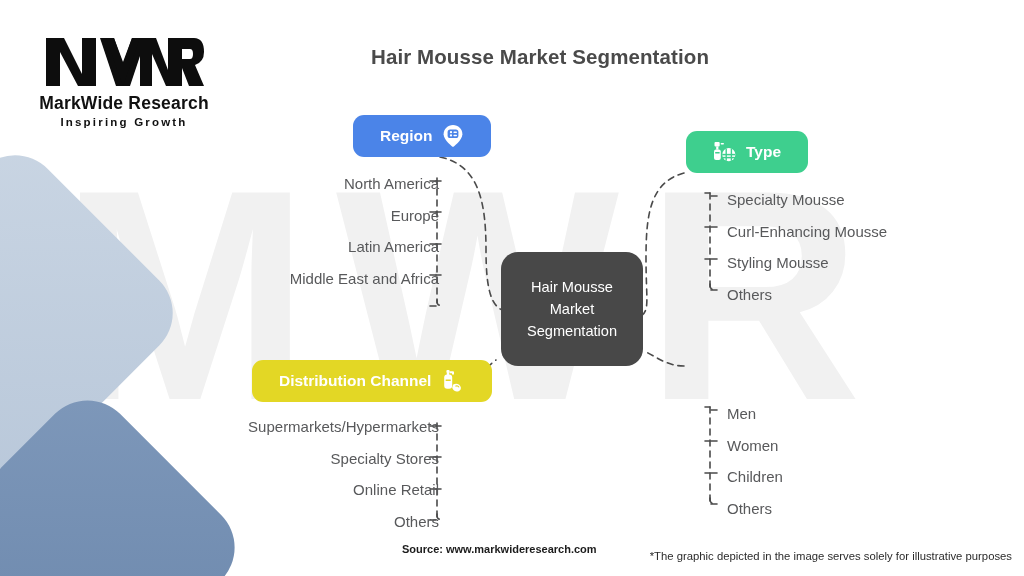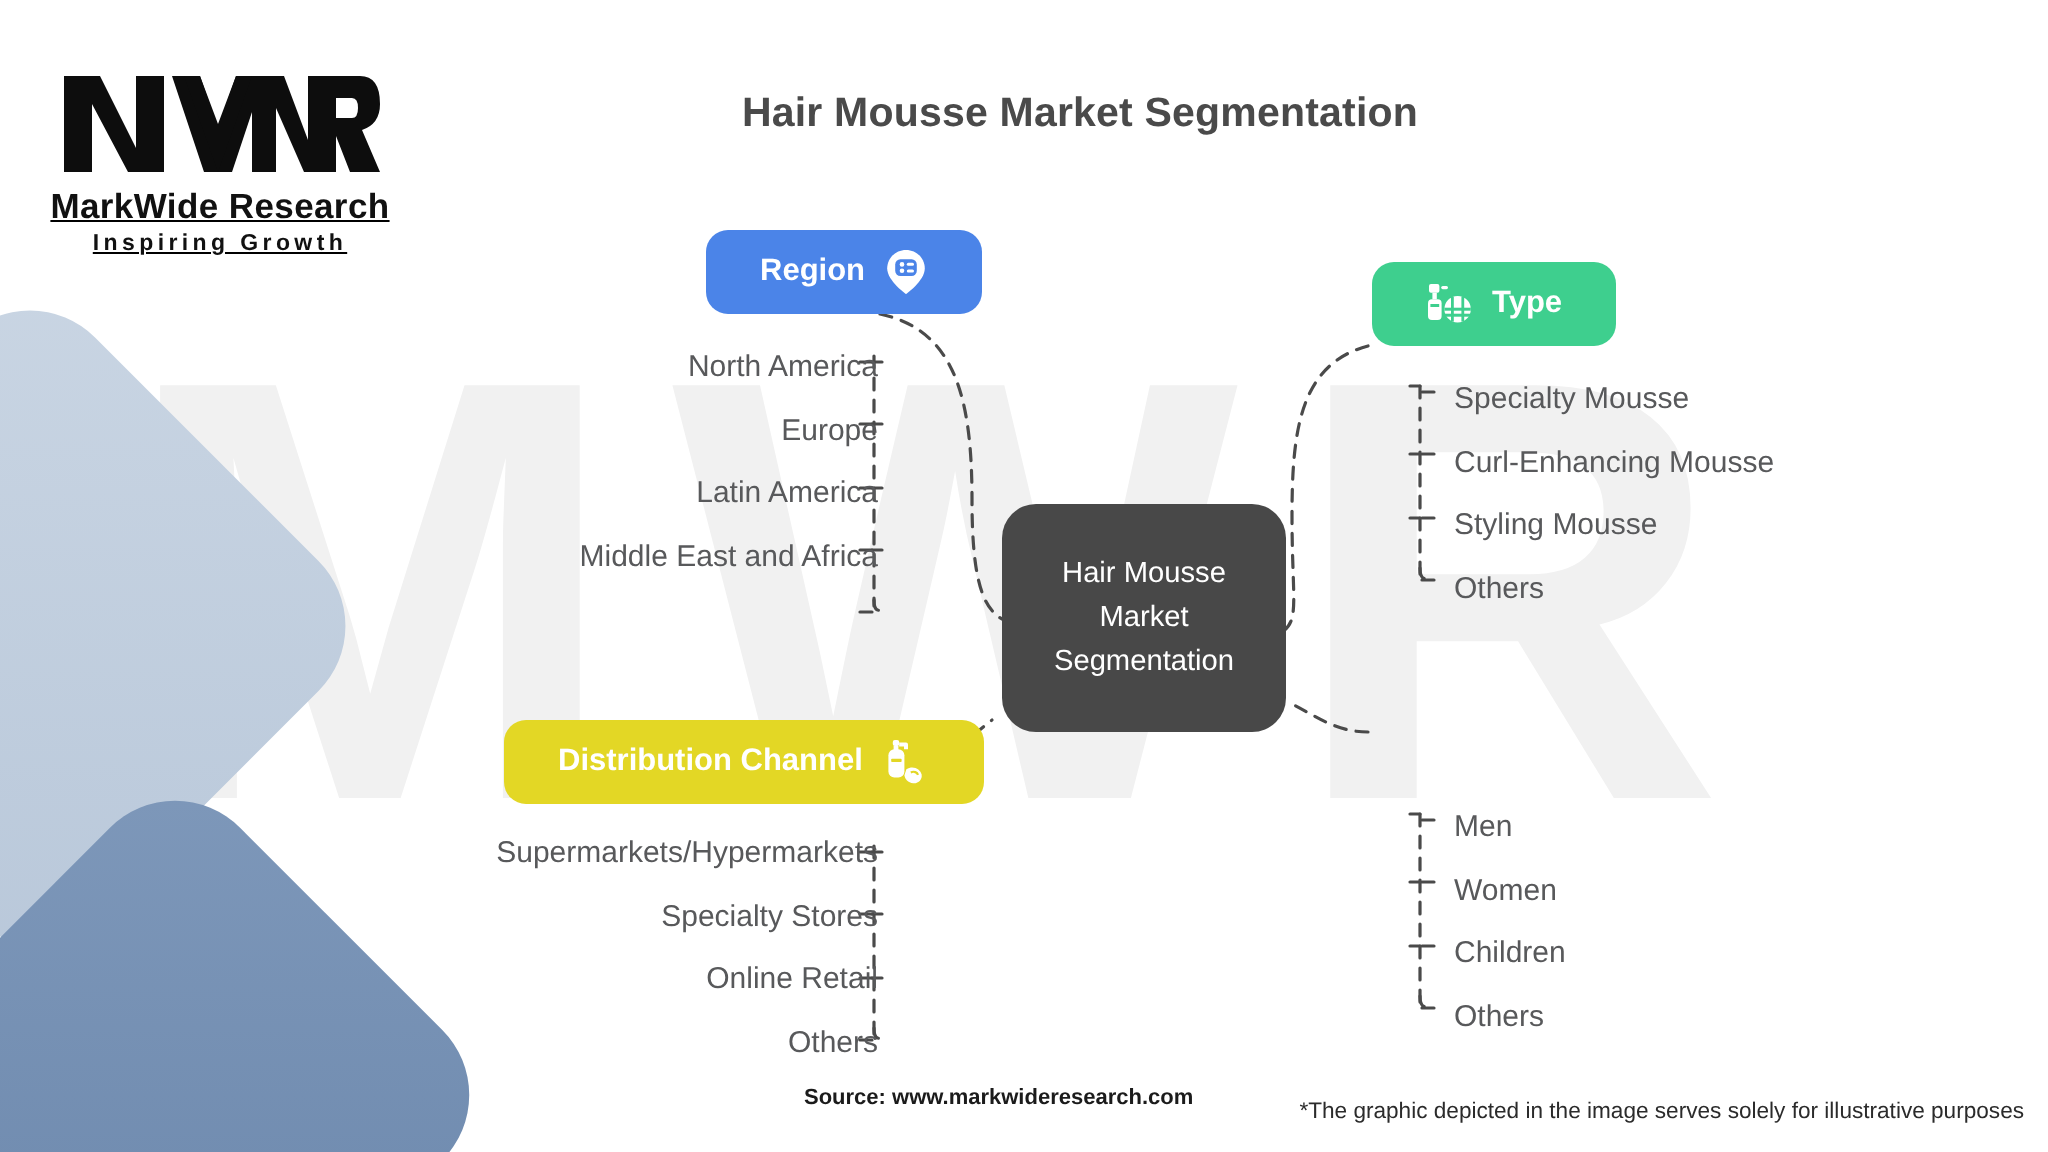--- a/index.html
+++ b/index.html
@@ -37,21 +37,21 @@
     font-size:300px;
     font-weight:bold;
     letter-spacing:26px;
     color:#f1f1f1;
     line-height:290px;
     font-family:"Liberation Sans", sans-serif;
     user-select:none;
   }
 
   
-  .logo { position:absolute; left:12px; top:30px; width:196px; text-align:center;text-decoration:underline; }
+  .logo { position:absolute; left:26px; top:30px; width:196px; text-align:center; }
   .logo-mark { height:62px; }
   .logo-name {
     font-size:17.5px; font-weight:bold; color:#111;
     letter-spacing:.2px; margin-top:1px;
   }
   .logo-tag {
     font-size:11.5px; font-weight:bold; color:#111;
     letter-spacing:2.2px; margin-top:2px;
   }
 

